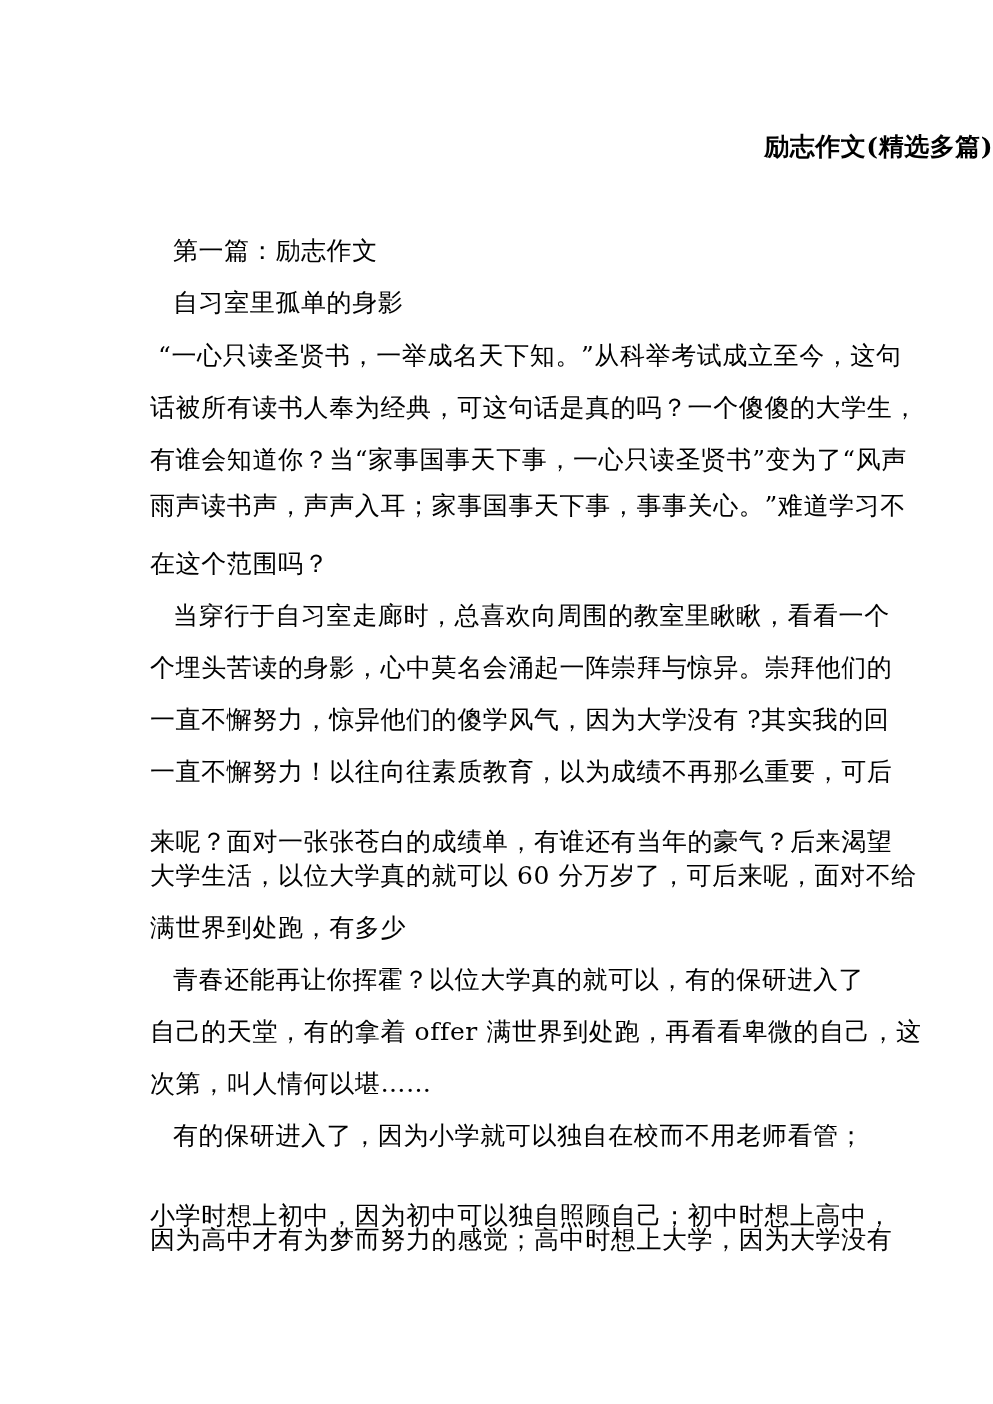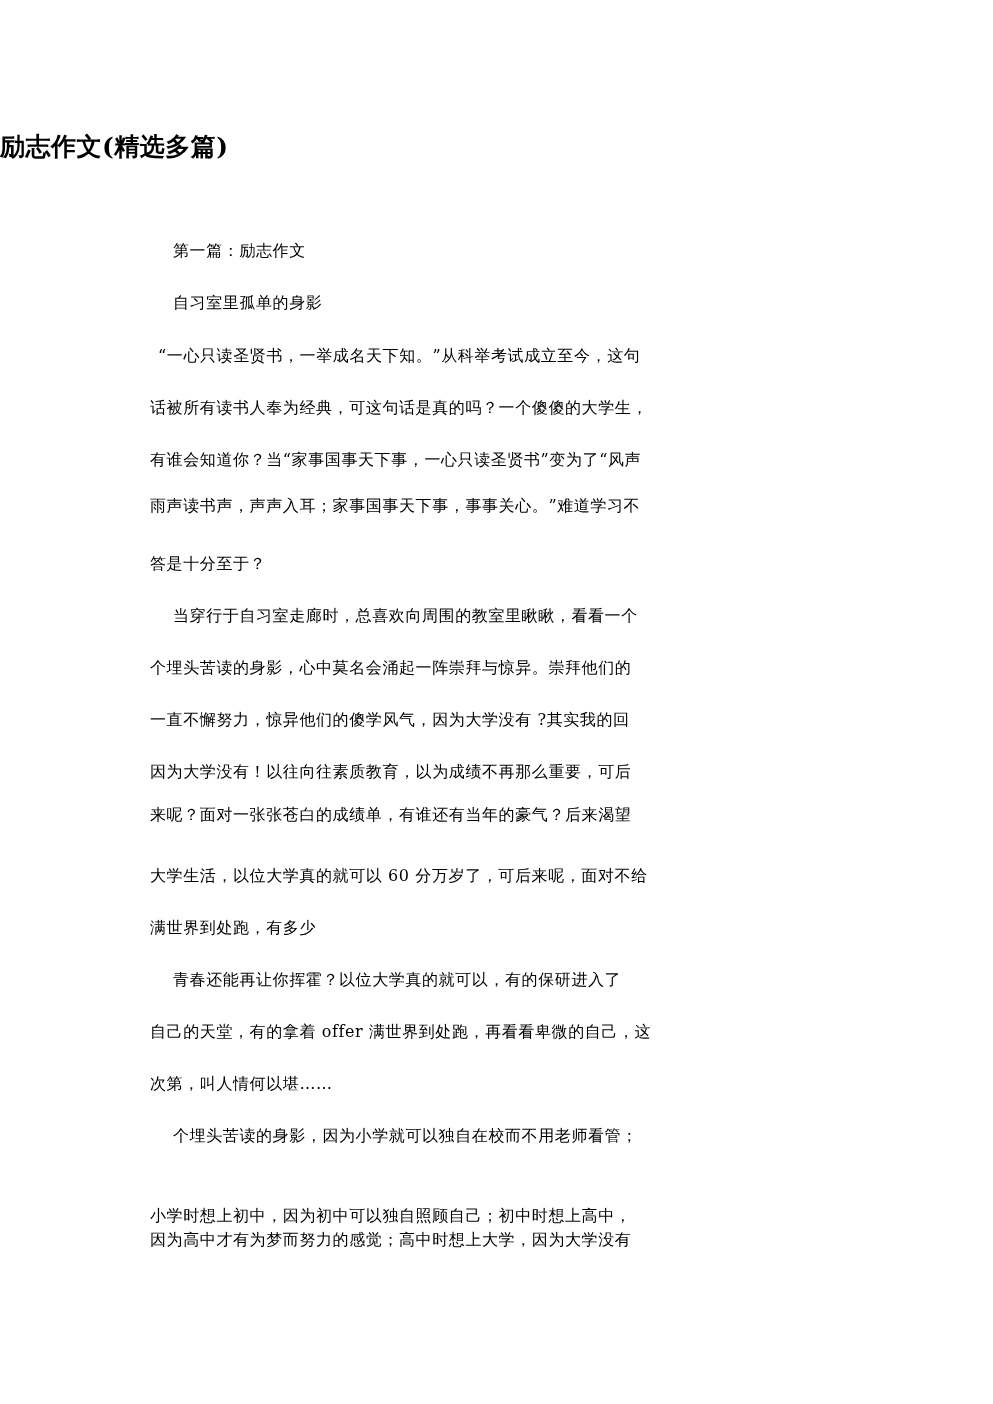--- a/index.html
+++ b/index.html
@@ -1,46 +1,46 @@
 <!DOCTYPE html>
 <html><head>
   <meta charset="utf-8">
   <style>
     html, body { margin: 0; padding: 0; background: #ffffff; }
     body { width: 993px; height: 1404px; position: relative; overflow: hidden;
            font-family: "DejaVu Serif", "Liberation Serif", serif; color: #000; }
-    .title { position: absolute; top: 130px; left: 0; width: 993px; text-align: left;
+    .title { position: absolute; top: 130px; left: 0; width: 993px; text-align: right;
              font-size: 25px; font-weight: bold; letter-spacing: 0.5px; }
-    .line { position: absolute; left: 150px; font-size: 16px; white-space: nowrap;
+    .line { position: absolute; left: 150px; font-size: 25px; white-space: nowrap;
             letter-spacing: 0.6px; line-height: 26px; }
     .indent { left: 173px; }
   </style>
 </head>
 <body>
 
 <div>
   <div class="title">励志作文(精选多篇)</div>
 
   <div class="line indent" style="top:238px">第一篇：励志作文</div>
   <div class="line indent" style="top:290px">自习室里孤单的身影</div>
 
   <div class="line" style="top:343px;left:158px">“一心只读圣贤书，一举成名天下知。”从科举考试成立至今，这句</div>
   <div class="line" style="top:395px">话被所有读书人奉为经典，可这句话是真的吗？一个傻傻的大学生，</div>
   <div class="line" style="top:447px">有谁会知道你？当“家事国事天下事，一心只读圣贤书”变为了“风声</div>
   <div class="line" style="top:493px">雨声读书声，声声入耳；家事国事天下事，事事关心。”难道学习不</div>
-  <div class="line" style="top:551px">答是十分至于？</div>
+  <div class="line" style="top:551px">在这个范围吗？</div>
 
   <div class="line indent" style="top:603px">当穿行于自习室走廊时，总喜欢向周围的教室里瞅瞅，看看一个</div>
   <div class="line" style="top:655px">个埋头苦读的身影，心中莫名会涌起一阵崇拜与惊异。崇拜他们的</div>
   <div class="line" style="top:707px">一直不懈努力，惊异他们的傻学风气，因为大学没有 ?其实我的回</div>
-  <div class="line" style="top:759px">因为大学没有！以往向往素质教育，以为成绩不再那么重要，可后</div>
-  <div class="line" style="top:802px">来呢？面对一张张苍白的成绩单，有谁还有当年的豪气？后来渴望</div>
+  <div class="line" style="top:759px">一直不懈努力！以往向往素质教育，以为成绩不再那么重要，可后</div>
+  <div class="line" style="top:829px">来呢？面对一张张苍白的成绩单，有谁还有当年的豪气？后来渴望</div>
   <div class="line" style="top:863px">大学生活，以位大学真的就可以 60 分万岁了，可后来呢，面对不给</div>
   <div class="line" style="top:915px">满世界到处跑，有多少</div>
 
   <div class="line indent" style="top:967px">青春还能再让你挥霍？以位大学真的就可以，有的保研进入了</div>
   <div class="line" style="top:1019px">自己的天堂，有的拿着 offer 满世界到处跑，再看看卑微的自己，这</div>
   <div class="line" style="top:1071px">次第，叫人情何以堪……</div>
 
-  <div class="line indent" style="top:1123px">个埋头苦读的身影，因为小学就可以独自在校而不用老师看管；</div>
+  <div class="line indent" style="top:1123px">有的保研进入了，因为小学就可以独自在校而不用老师看管；</div>
   <div class="line" style="top:1203px">小学时想上初中，因为初中可以独自照顾自己；初中时想上高中，</div>
   <div class="line" style="top:1227px">因为高中才有为梦而努力的感觉；高中时想上大学，因为大学没有</div>
 </div>
 
 </body></html>

